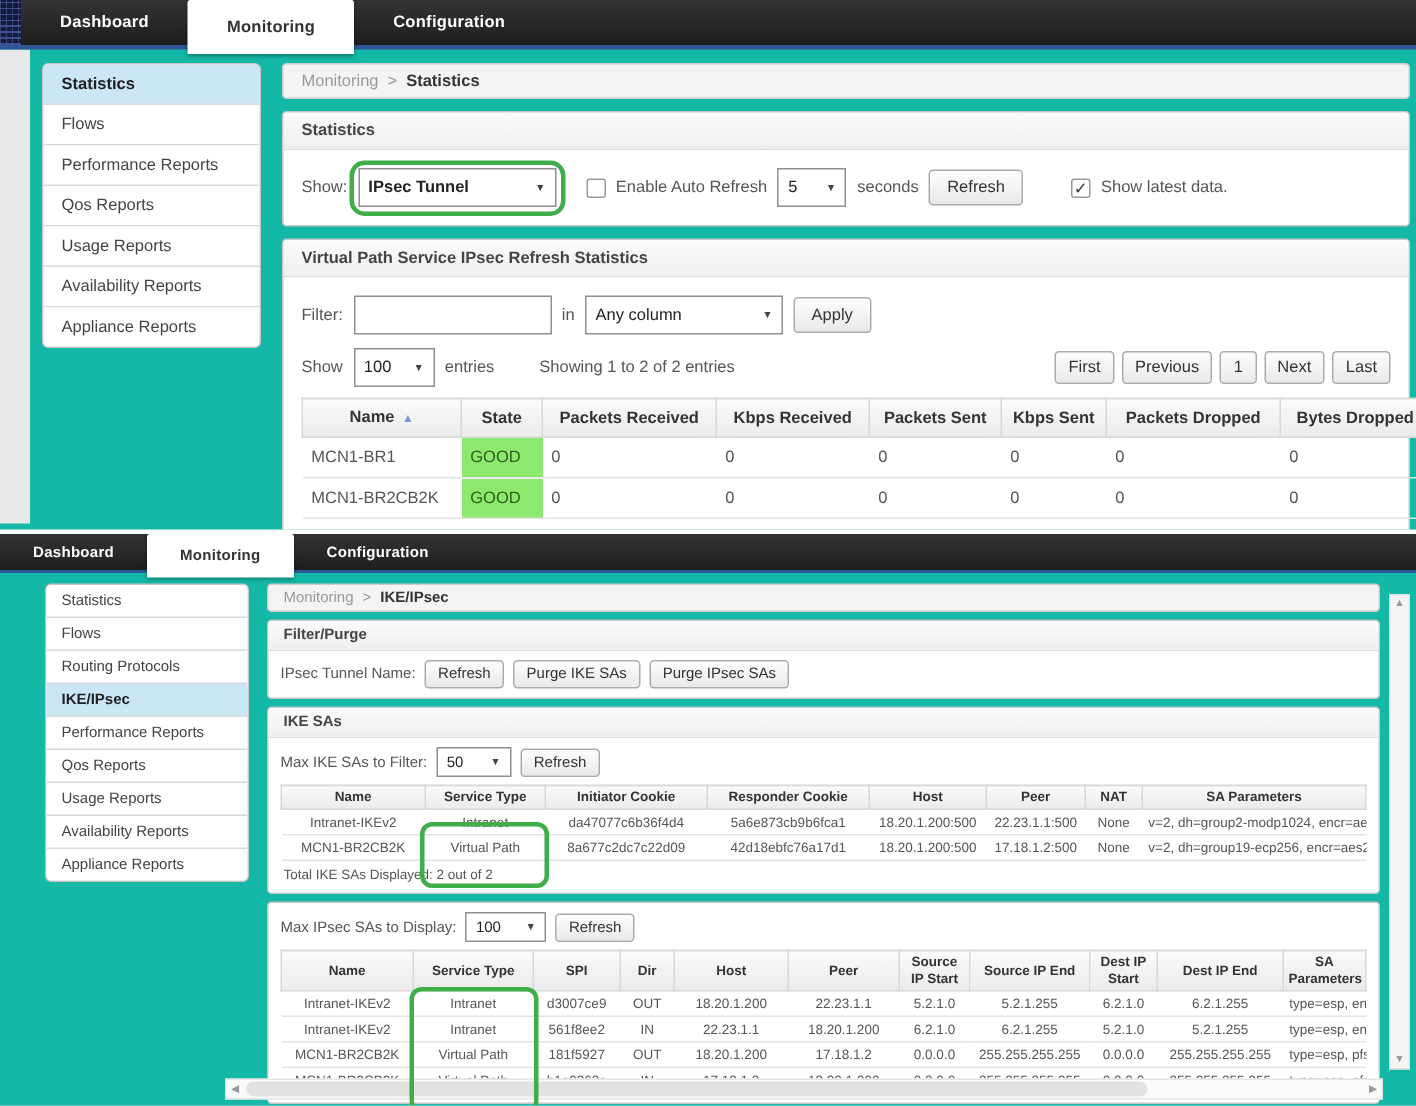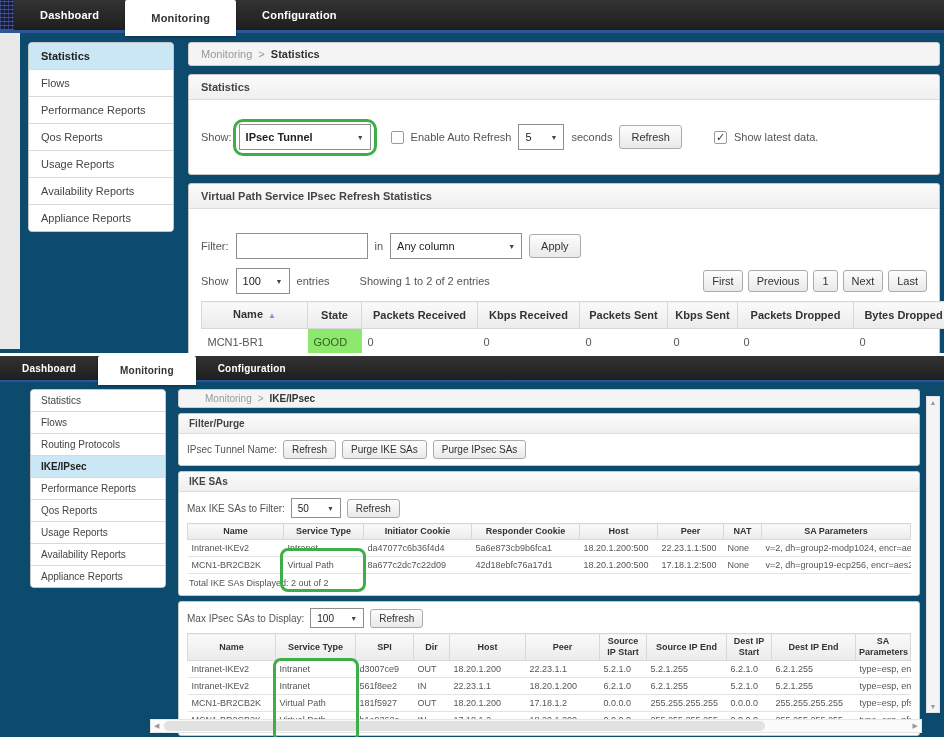--- a/index.html
+++ b/index.html
@@ -2,21 +2,21 @@
 <html><head>
 <meta charset="utf-8">
 <style>
   * { box-sizing: border-box; margin: 0; padding: 0; }
   html,body { width: 944px; }
   body {
     font-family: "Liberation Sans", sans-serif;
     background: #ffffff;
     color: #444;
   }
-  .shot { position: relative; background: #0c4a6e; overflow: hidden; }
+  .shot { position: relative; background: #14b8a6; overflow: hidden; }
   #shot-top { height: 353px; }
   #shot-bottom { height: 381px; margin-top: 3px; }
 
   
   .navwrap { position: relative; }
   .navbar {
     height: 30px;
     background: linear-gradient(#333333, #1e1e1e);
     display: flex; align-items: stretch; overflow: visible;
     position: relative; z-index: 2;
@@ -71,33 +71,33 @@
   #shot-bottom .side-item { font-size: 10px; padding: 5px 10px; }
 
   .main { flex: 1 1 auto; min-width: 0; display: flex; flex-direction: column; }
   #shot-top .main { gap: 8px; }
   #shot-bottom .main { gap: 5px; }
 
   .breadcrumb {
     border: 1px solid #ccc; border-radius: 3px; background: #f4f4f4;
     font-size: 11px; color: #999; padding: 5px 12px;
   }
-  #shot-bottom .breadcrumb { font-size: 10px; padding: 3px 26px; }
+  #shot-bottom .breadcrumb { font-size: 10px; padding: 3px 10px; }
   .breadcrumb .sep { margin: 0 6px; color: #999; }
   .breadcrumb .page { color: #333; font-weight: bold; }
 
   .panel { border: 1px solid #c6c6c6; border-radius: 3px; background: #fff; }
   .panel-header {
     background: linear-gradient(#fbfbfb, #efefef);
     border-bottom: 1px solid #ddd; border-radius: 3px 3px 0 0;
     font-size: 11px; font-weight: bold; color: #444;
     padding: 6px 12px;
   }
   #shot-bottom .panel-header { font-size: 10px; padding: 4px 10px; }
-  .panel-body { padding: 24px 12px; }
+  .panel-body { padding: 12px 12px; }
   #shot-bottom .panel-body { padding: 6px 8px; }
 
   .row { display: flex; align-items: center; }
   .ctl-row { gap: 7px; font-size: 11px; color: #555; }
   #shot-bottom .ctl-row { gap: 6px; font-size: 10px; }
 
   
   .select {
     border: 1px solid #8f8f8f; background: #fff; height: 26px;
     display: inline-flex; align-items: center; justify-content: space-between;
@@ -145,21 +145,21 @@
   td {
     border-bottom: 1px solid #e3e3e3;
     font-size: 11px; color: #555; padding: 7px 6px;
     white-space: nowrap; overflow: hidden;
   }
   td.good { background: #8de96d; color: #2f5e1d; text-align: left; }
   td.right { text-align: right; }
   .sort-asc { color: #7d98d8; font-size: 8px; margin-left: 5px; }
 
   #shot-bottom th { font-size: 9px; padding: 2px 3px; line-height: 11px; }
-  #shot-bottom td { font-size: 9px; padding: 3px 4px; color: #555; text-align: left; }
+  #shot-bottom td { font-size: 9px; padding: 3px 4px; color: #555; text-align: center; }
   #shot-bottom td.sap { text-align: left; }
 
   .table-wrap { position: relative; }
   .green-box {
     position: absolute; border: 3px solid #3fae49; border-radius: 8px;
     pointer-events: none; z-index: 5;
   }
   #ike-green { left: 93px; top: 25px; width: 86px; height: 44px; }
   #ipsec-green { left: 86px; top: 25px; width: 86px; height: 84px; }
 

